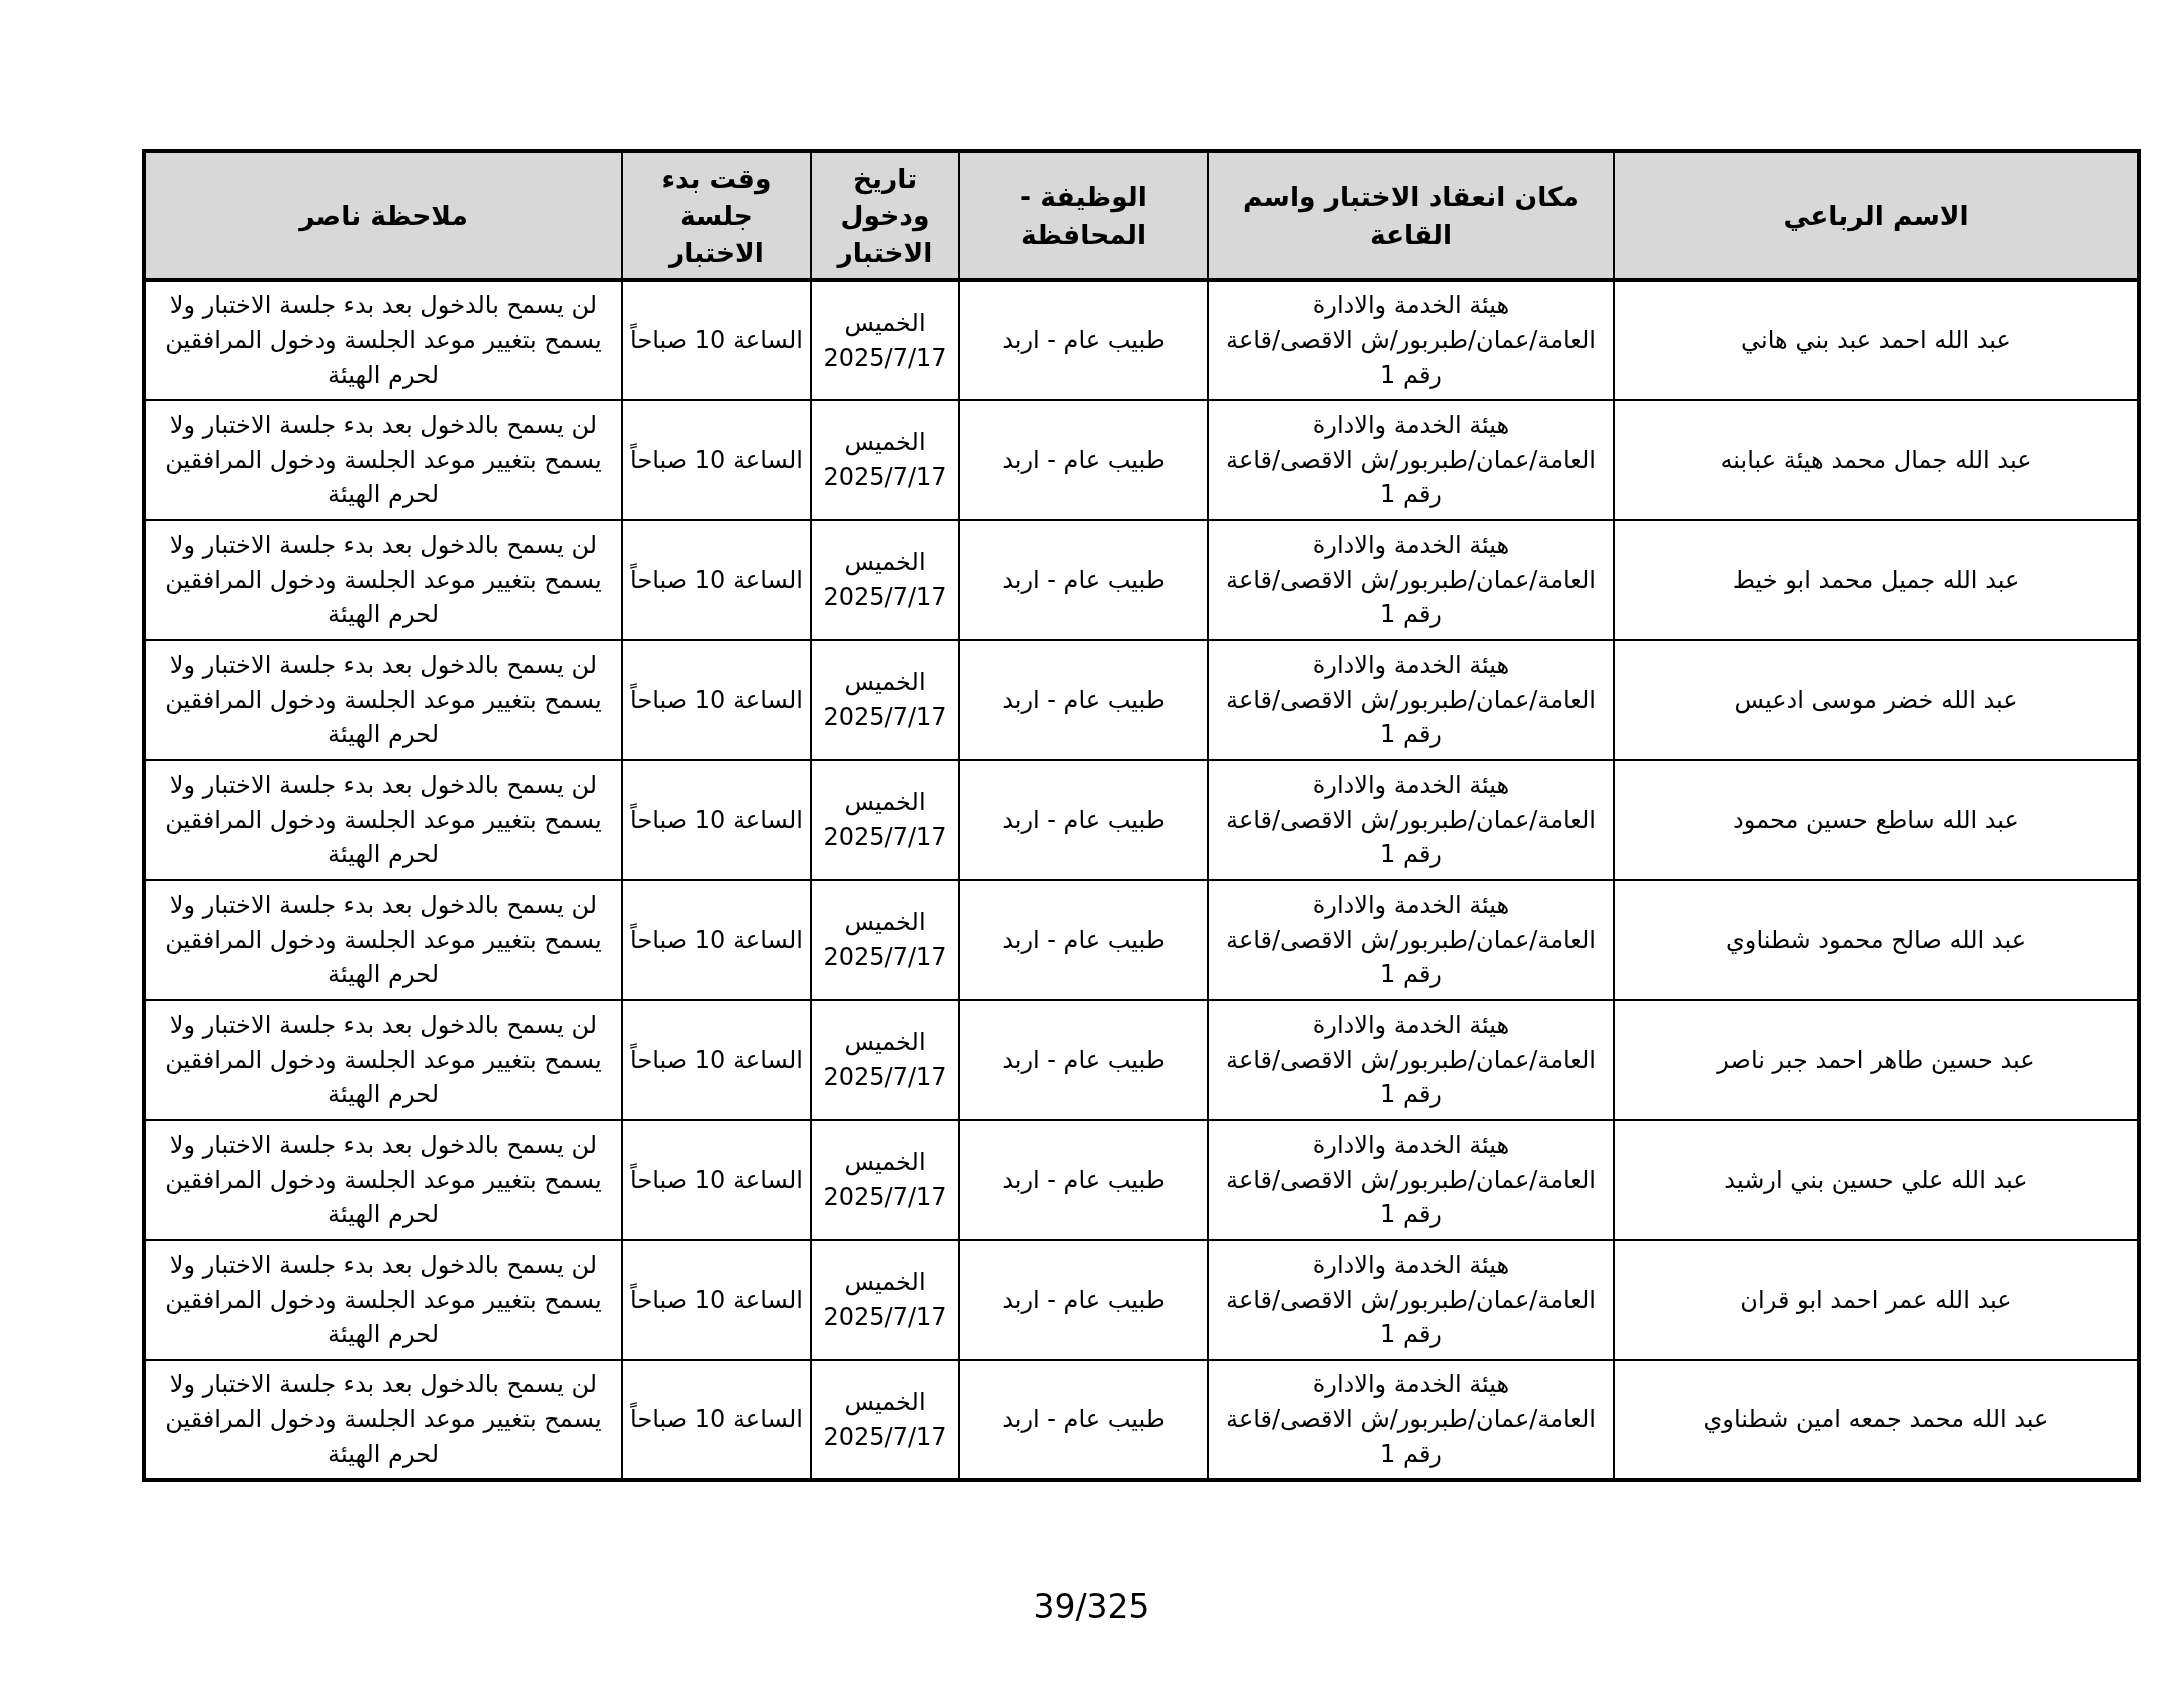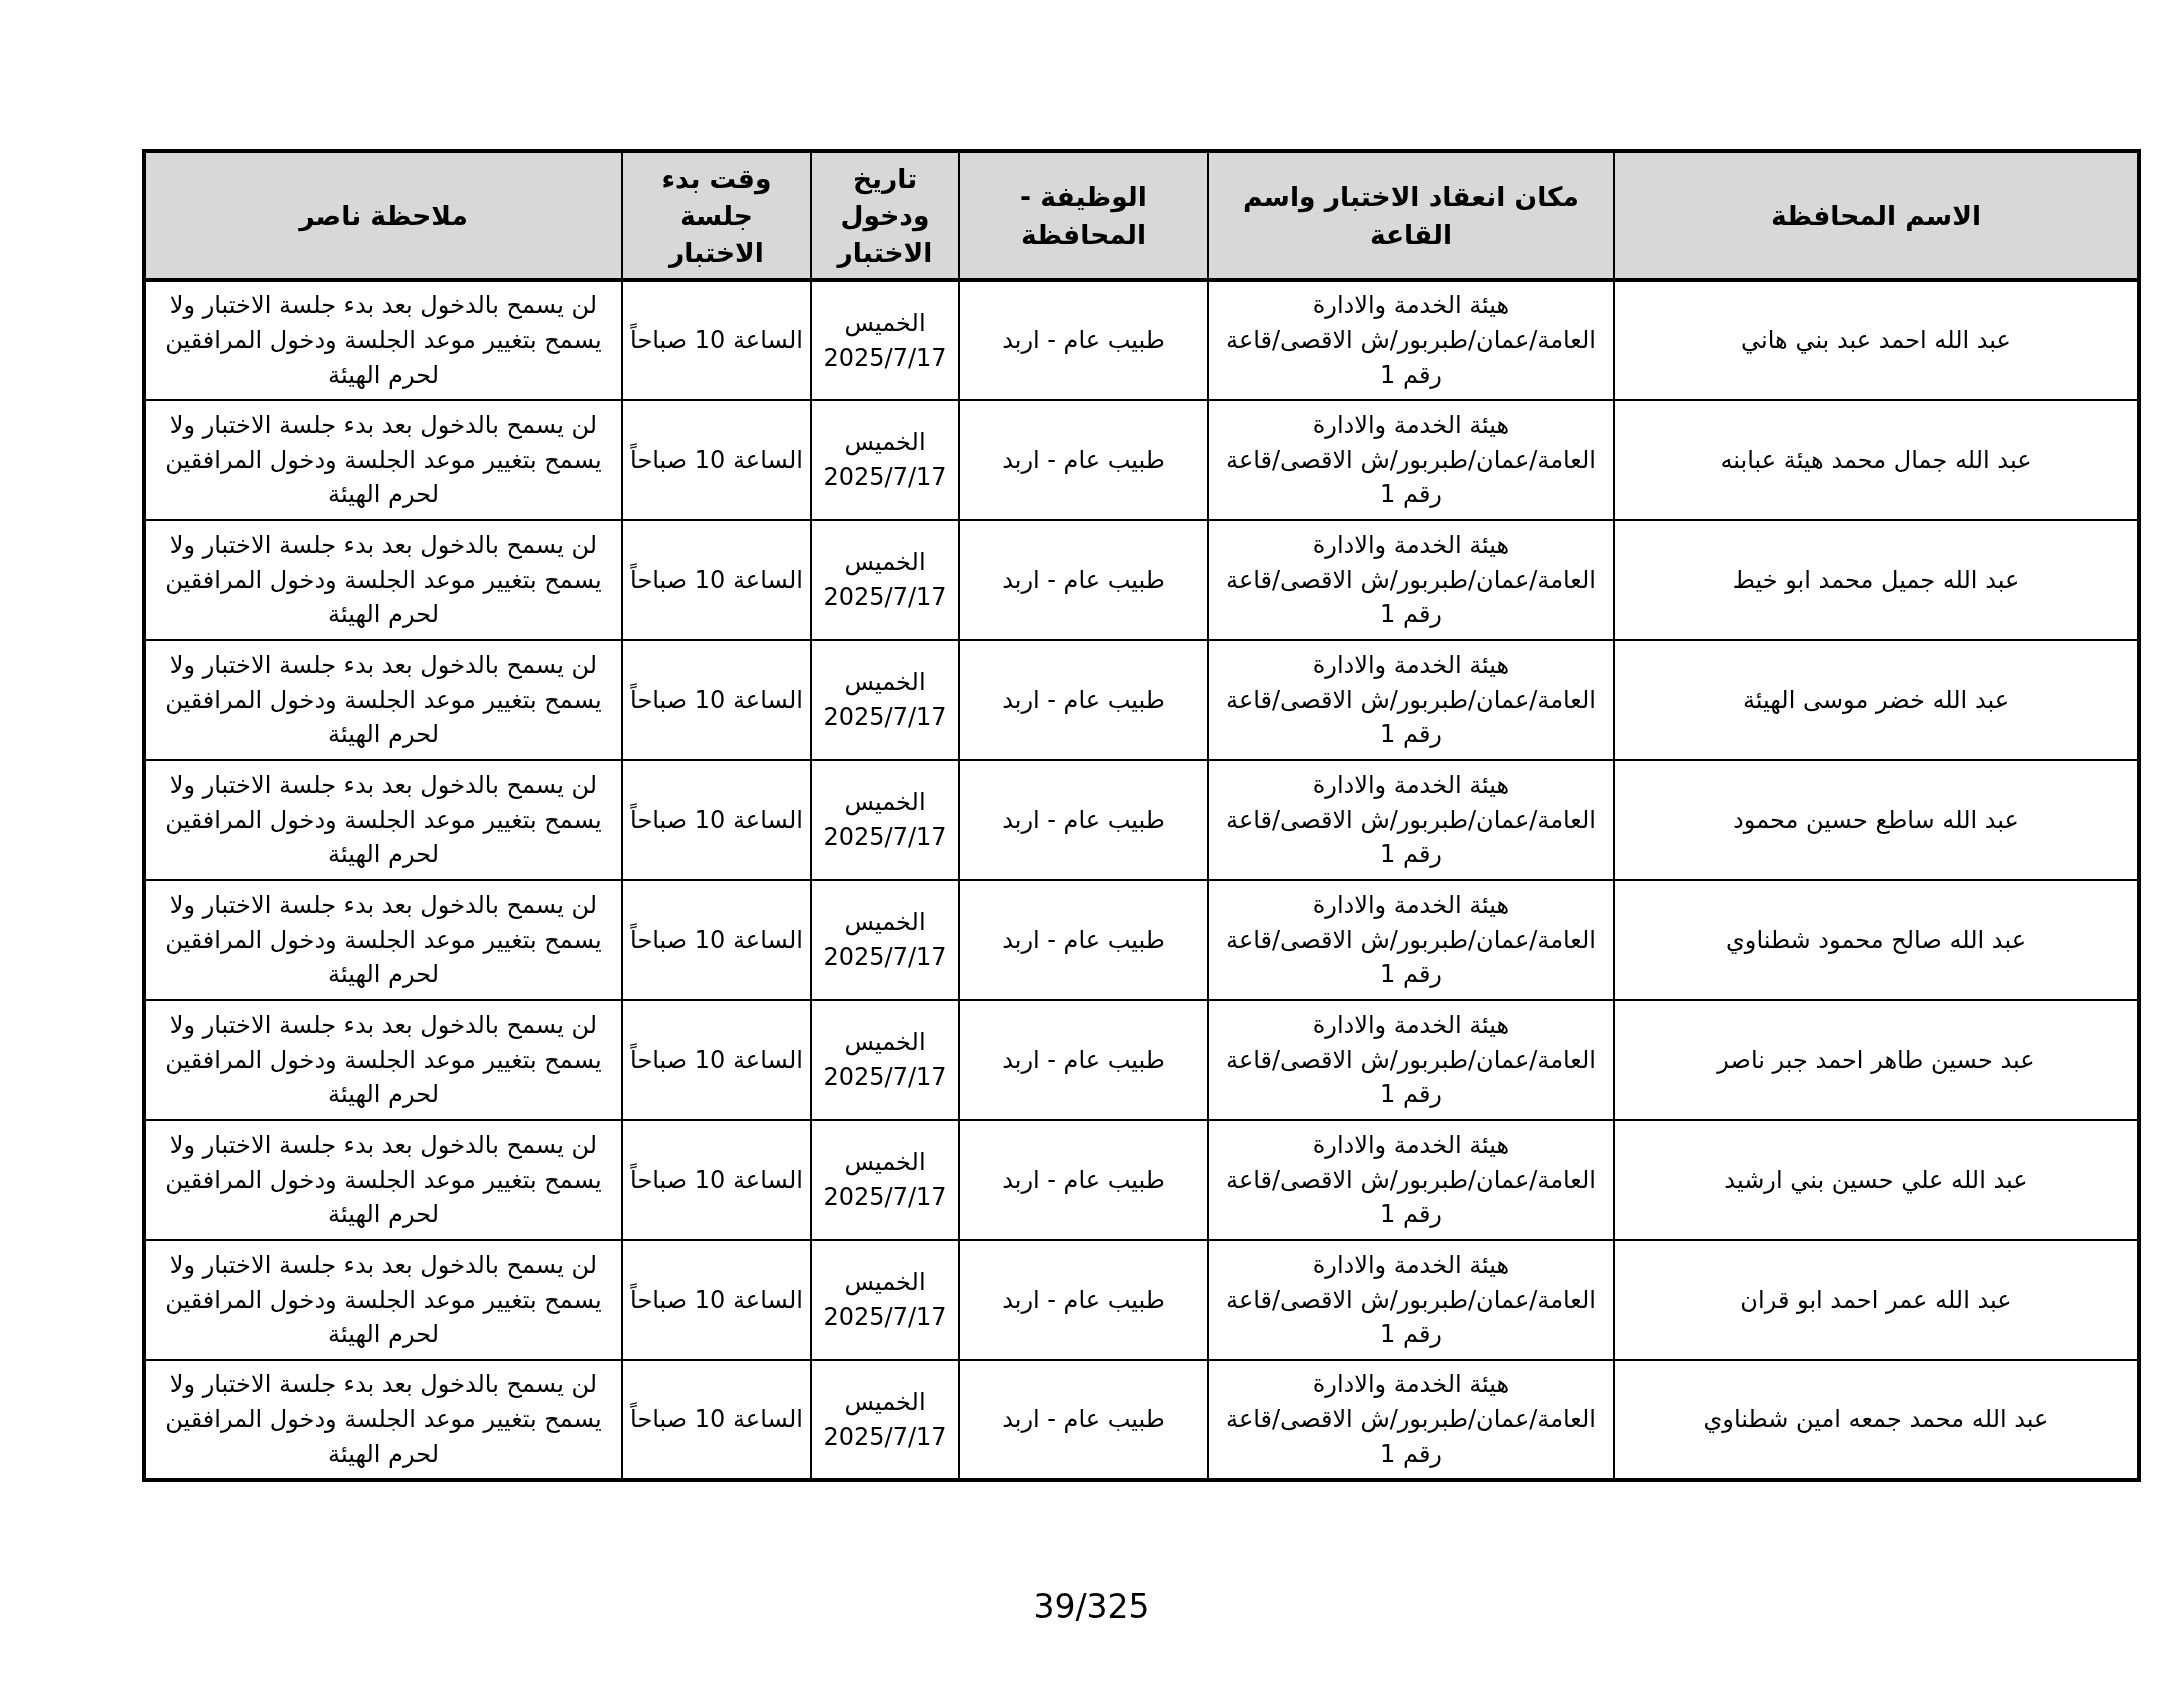--- a/index.html
+++ b/index.html
@@ -70,21 +70,21 @@
     <colgroup>
       <col class="c-name">
       <col class="c-location">
       <col class="c-job">
       <col class="c-date">
       <col class="c-time">
       <col class="c-note">
     </colgroup>
     <thead>
       <tr>
-        <th>الاسم المحافظة</th>
+        <th>الاسم الرباعي</th>
         <th>مكان انعقاد الاختبار واسم القاعة</th>
         <th>الوظيفة - المحافظة</th>
         <th>تاريخ ودخول الاختبار</th>
         <th>وقت بدء جلسة الاختبار</th>
         <th>ملاحظة ناصر</th>
       </tr>
     </thead>
     <tbody>
     <tr class="data-row">
       <td>
@@ -159,21 +159,21 @@
       </td>
       <td>
         <div class="line">لن يسمح بالدخول بعد بدء جلسة الاختبار ولا</div>
         <div class="line">يسمح بتغيير موعد الجلسة ودخول المرافقين</div>
         <div class="line">لحرم الهيئة</div>
       </td>
     </tr>
 
     <tr class="data-row">
       <td>
-        <span class="line">عبد الله خضر موسى الهيئة</span>
+        <span class="line">عبد الله خضر موسى ادعيس</span>
       </td>
       <td>
         <div class="line">هيئة الخدمة والادارة</div>
         <div class="line">العامة/عمان/طبربور/ش الاقصى/قاعة</div>
         <div class="line">رقم 1</div>
       </td>
       <td>
         <span class="line">طبيب عام - اربد</span>
       </td>
       <td>

